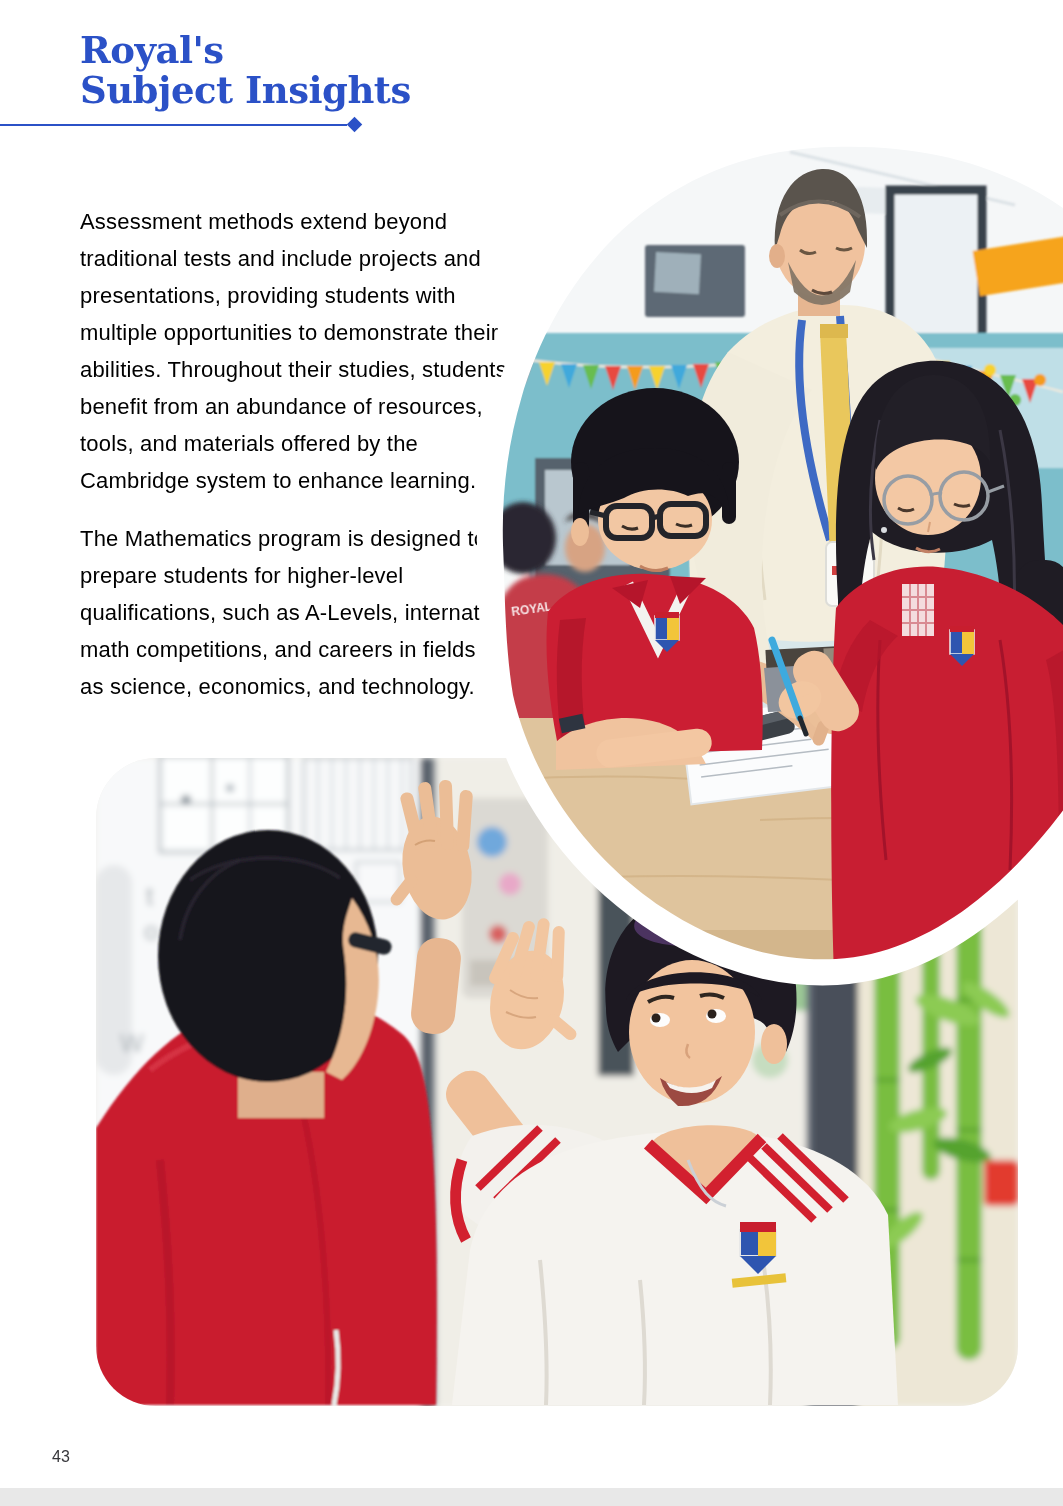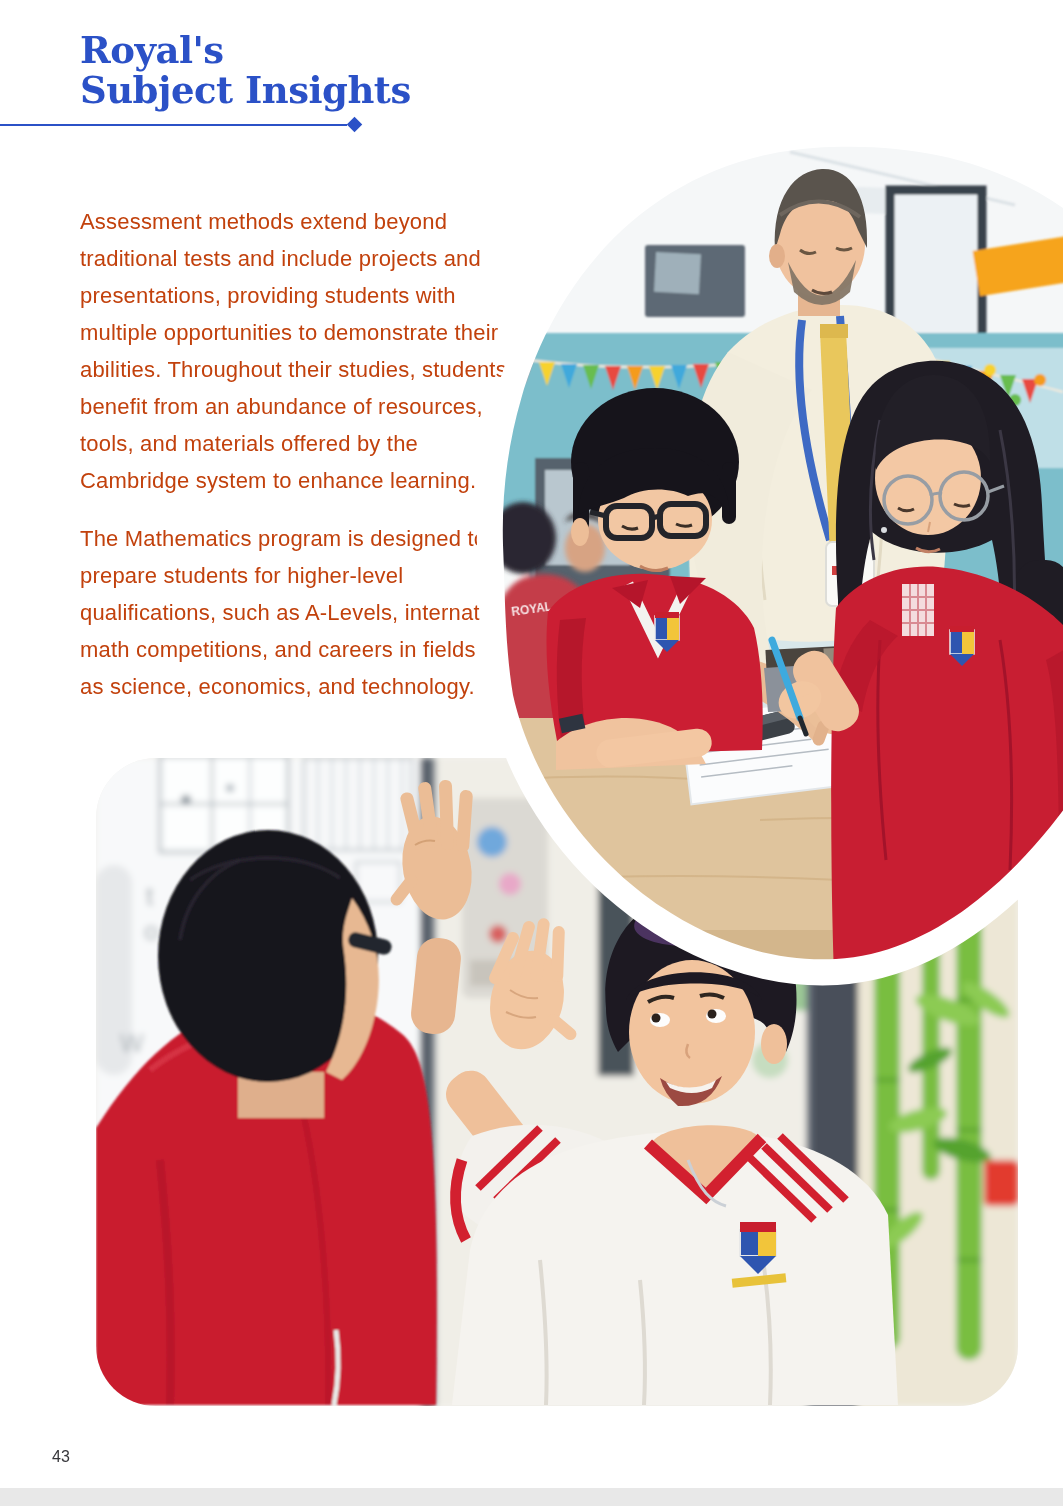--- a/index.html
+++ b/index.html
@@ -13,21 +13,21 @@
     color:#2B51C7;font-size:37px;line-height:40px;letter-spacing:-0.5px;
   }
   .divider{position:absolute;left:0;top:118px;width:362px;height:14px;}
   .divider .line{position:absolute;left:0;top:6px;width:347px;height:2px;background:#2B51C7;}
   .divider .diamond{
     position:absolute;right:2px;top:1px;width:11px;height:11px;background:#2B51C7;
     transform:rotate(45deg);
   }
   main{position:absolute;left:80px;top:203px;width:452px;}
   main p{
-    margin:0 0 21px 0;color:#c2410c;font-size:22px;line-height:37px;letter-spacing:0.2px;
+    margin:0 0 21px 0;color:#000000;font-size:22px;line-height:37px;letter-spacing:0.2px;
   }
   .photos{position:absolute;left:0;top:0;width:1063px;height:1506px;}
   .page-number{position:absolute;left:52px;top:1448px;font-size:16px;color:#37373B;}
 </style>
 </head>
 <body>
 
 <div class="page">
 
   <header>

